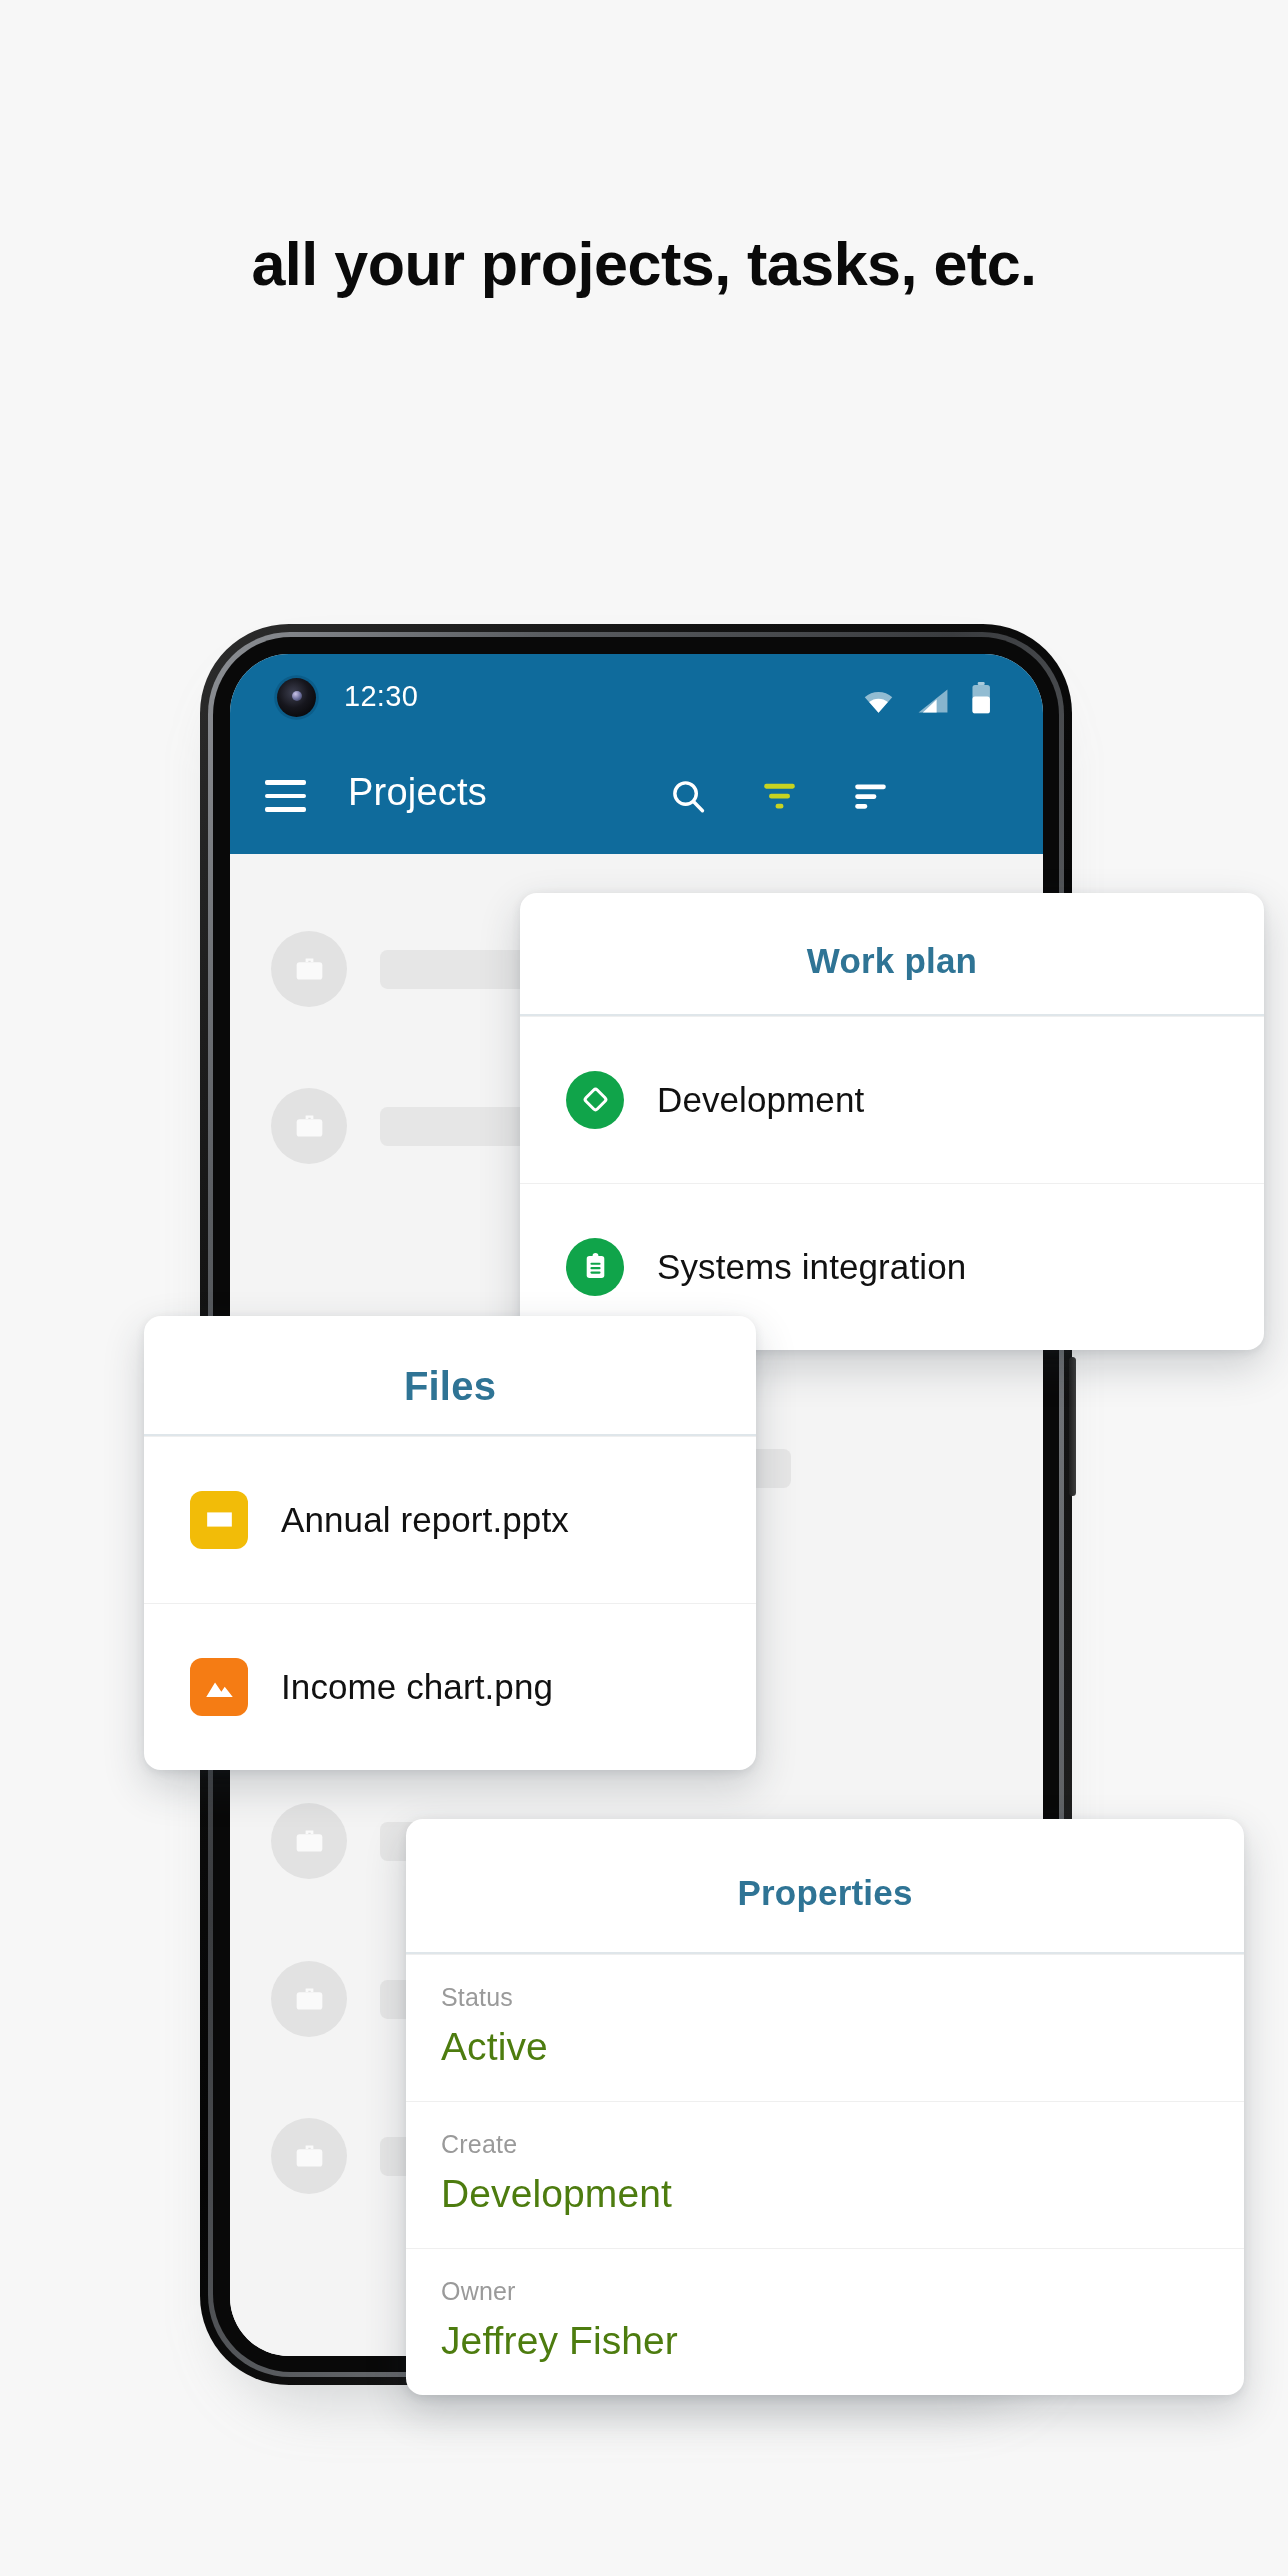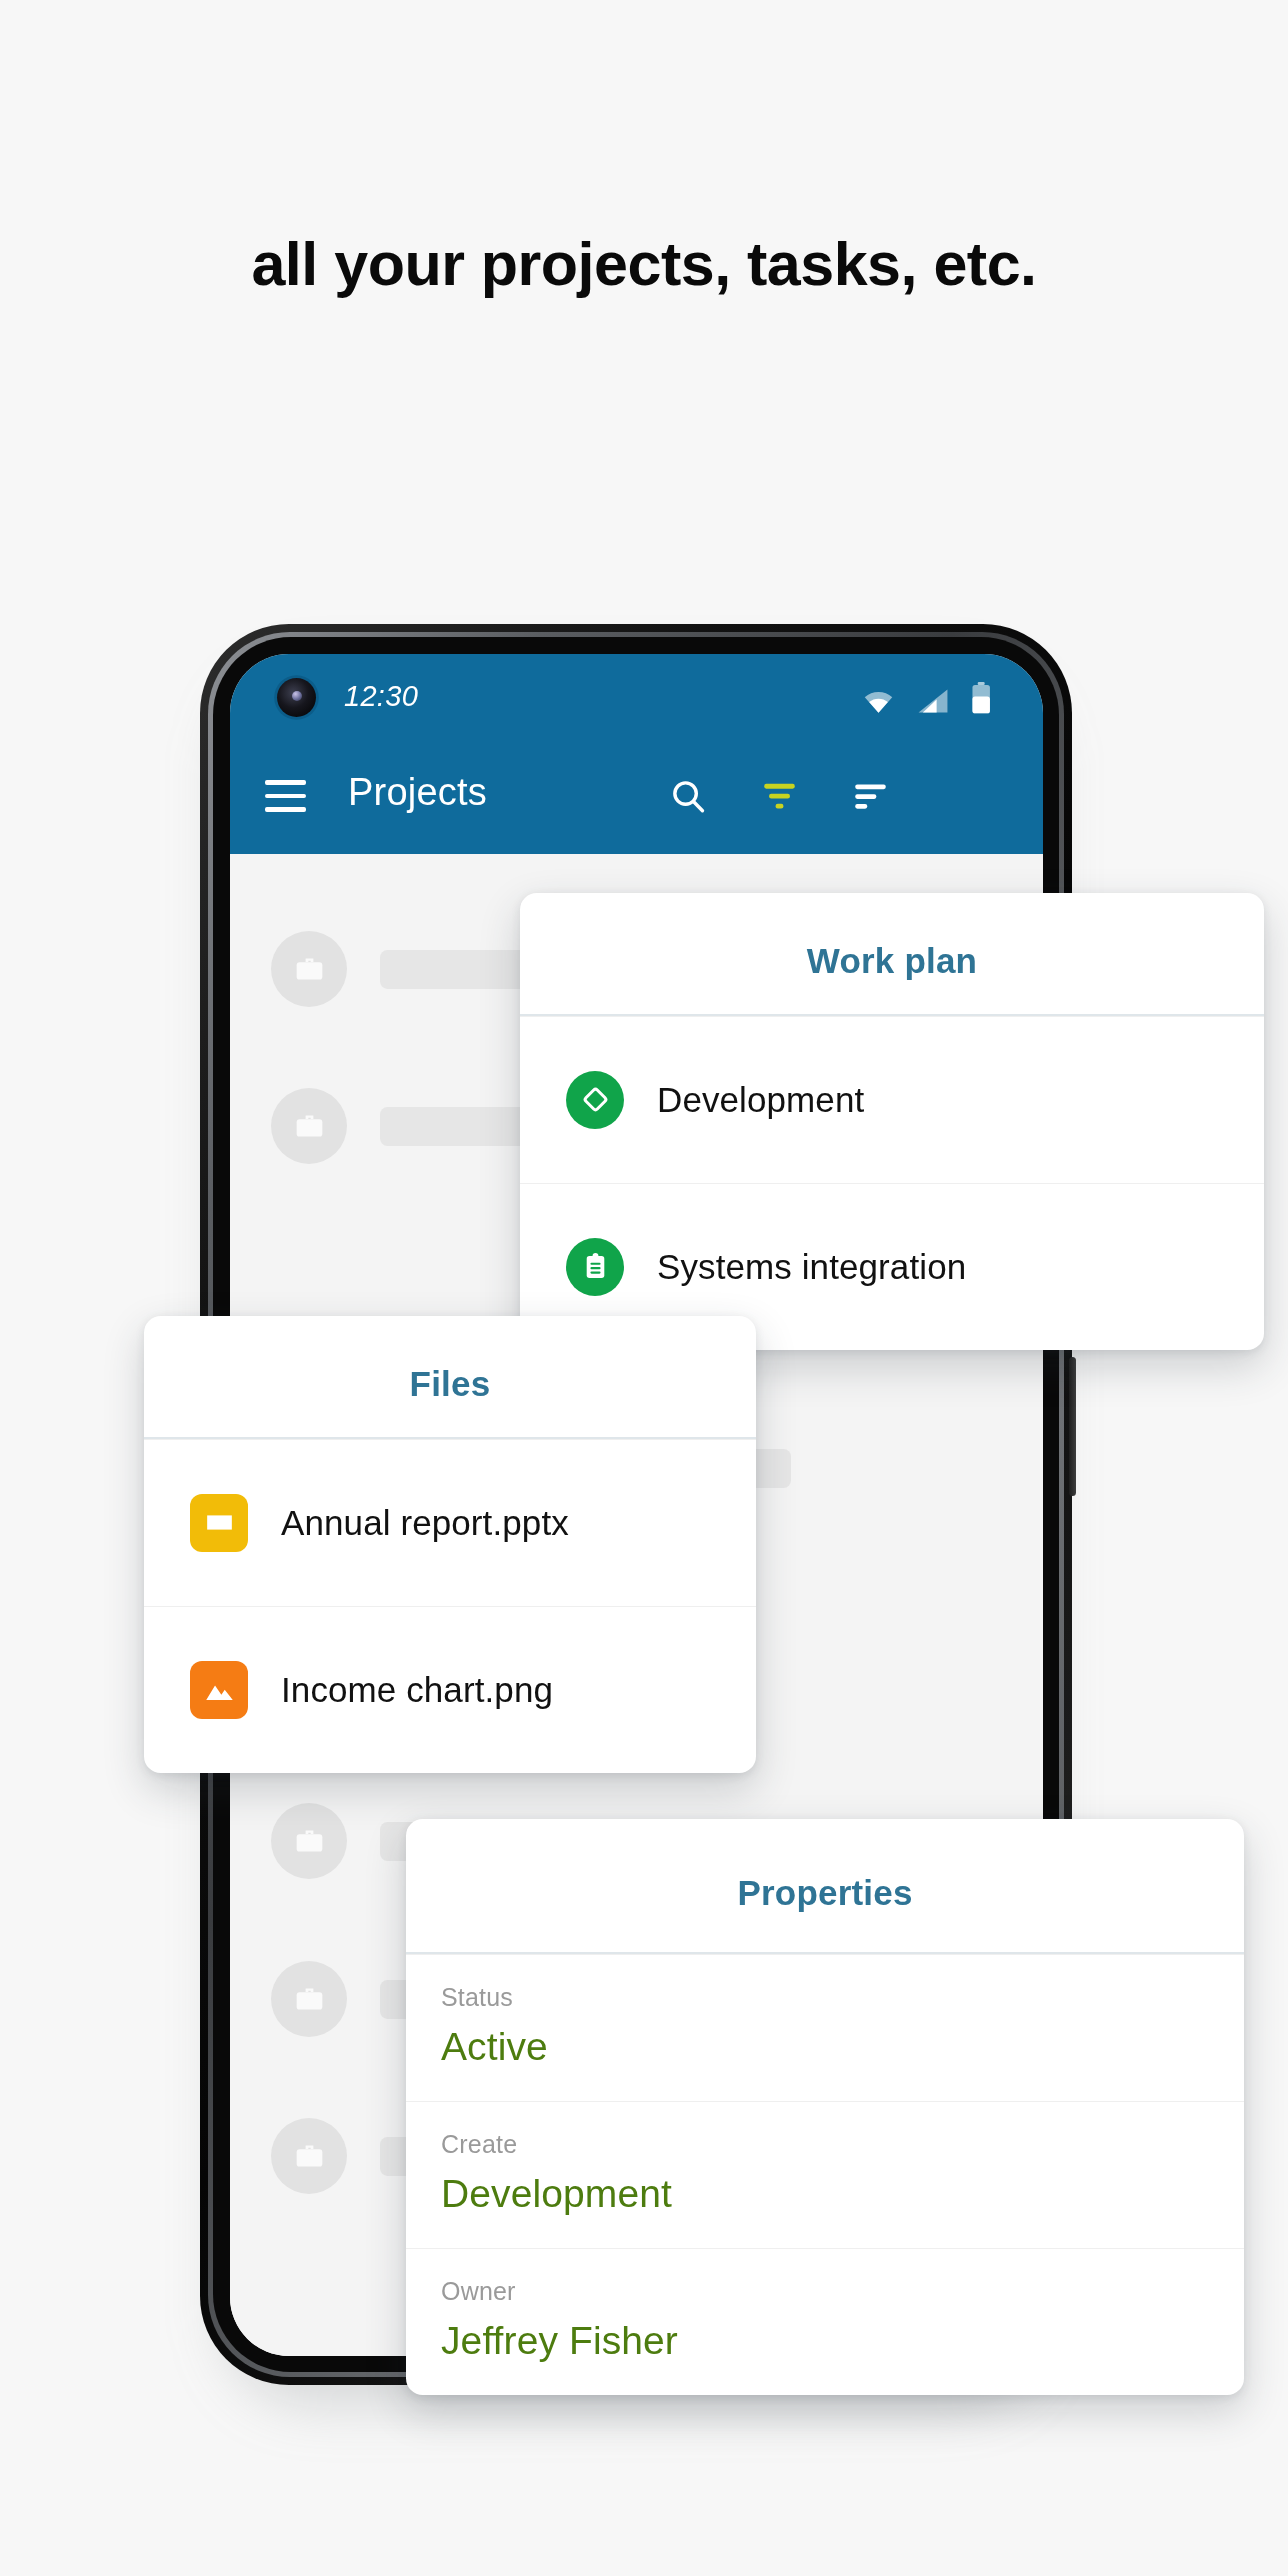--- a/index.html
+++ b/index.html
@@ -91,21 +91,21 @@
 
   
   .appbar {
     position: absolute; left: 0; top: 0;
     width: 813px; height: 200px;
     background: #0f6b9c;
   }
   .statusbar {
     position: absolute; left: 0; top: 0;
     width: 813px; height: 89px;
-    display: flex; align-items: center; font-style: italic;
+    display: flex; align-items: center;
   }
   .punch-hole {
     position: absolute;
     left: 47px; top: 24px;
     width: 39px; height: 39px;
     border-radius: 50%;
     background: radial-gradient(circle at 42% 38%, #3d3f50 0%, #16161d 45%, #000 100%);
     box-shadow: 0 0 0 2.8px #0b5d8a;
   }
   .punch-hole::after {
@@ -209,21 +209,21 @@
     flex: none;
   }
 
   
   #card-workplan { left: 520px; top: 893px; width: 744px; }
   #card-workplan .card-title { font-size: 35px; padding: 48px 0 33px; }
   #card-workplan .crow { height: 167px; padding-left: 46px; gap: 33px; }
 
   
   #card-files { left: 144px; top: 1316px; width: 612px; }
-  #card-files .card-title { font-size: 35px; padding: 48px 0 33px; }
+  #card-files .card-title { font-size: 40px; padding: 48px 0 25px; }
   #card-files .crow { height: 167px; padding-left: 46px; gap: 33px; }
 
   
   #card-props { left: 406px; top: 1819px; width: 838px; }
   #card-props .card-title { font-size: 35px; padding: 54px 0 39px; }
   #card-props .prop-grid { display: grid; grid-template-columns: 1fr; }
   #card-props .prop-cell { padding: 28px 0 32px 35px; border-top: 1.9px solid #efefef; }
   #card-props .prop-key { font-size: 25px; color: #9a9a9a; letter-spacing: 0.2px; }
   #card-props .prop-val { font-size: 39px; color: #4d7c0f; margin-top: 13px; letter-spacing: 0.1px; }
 </style>

